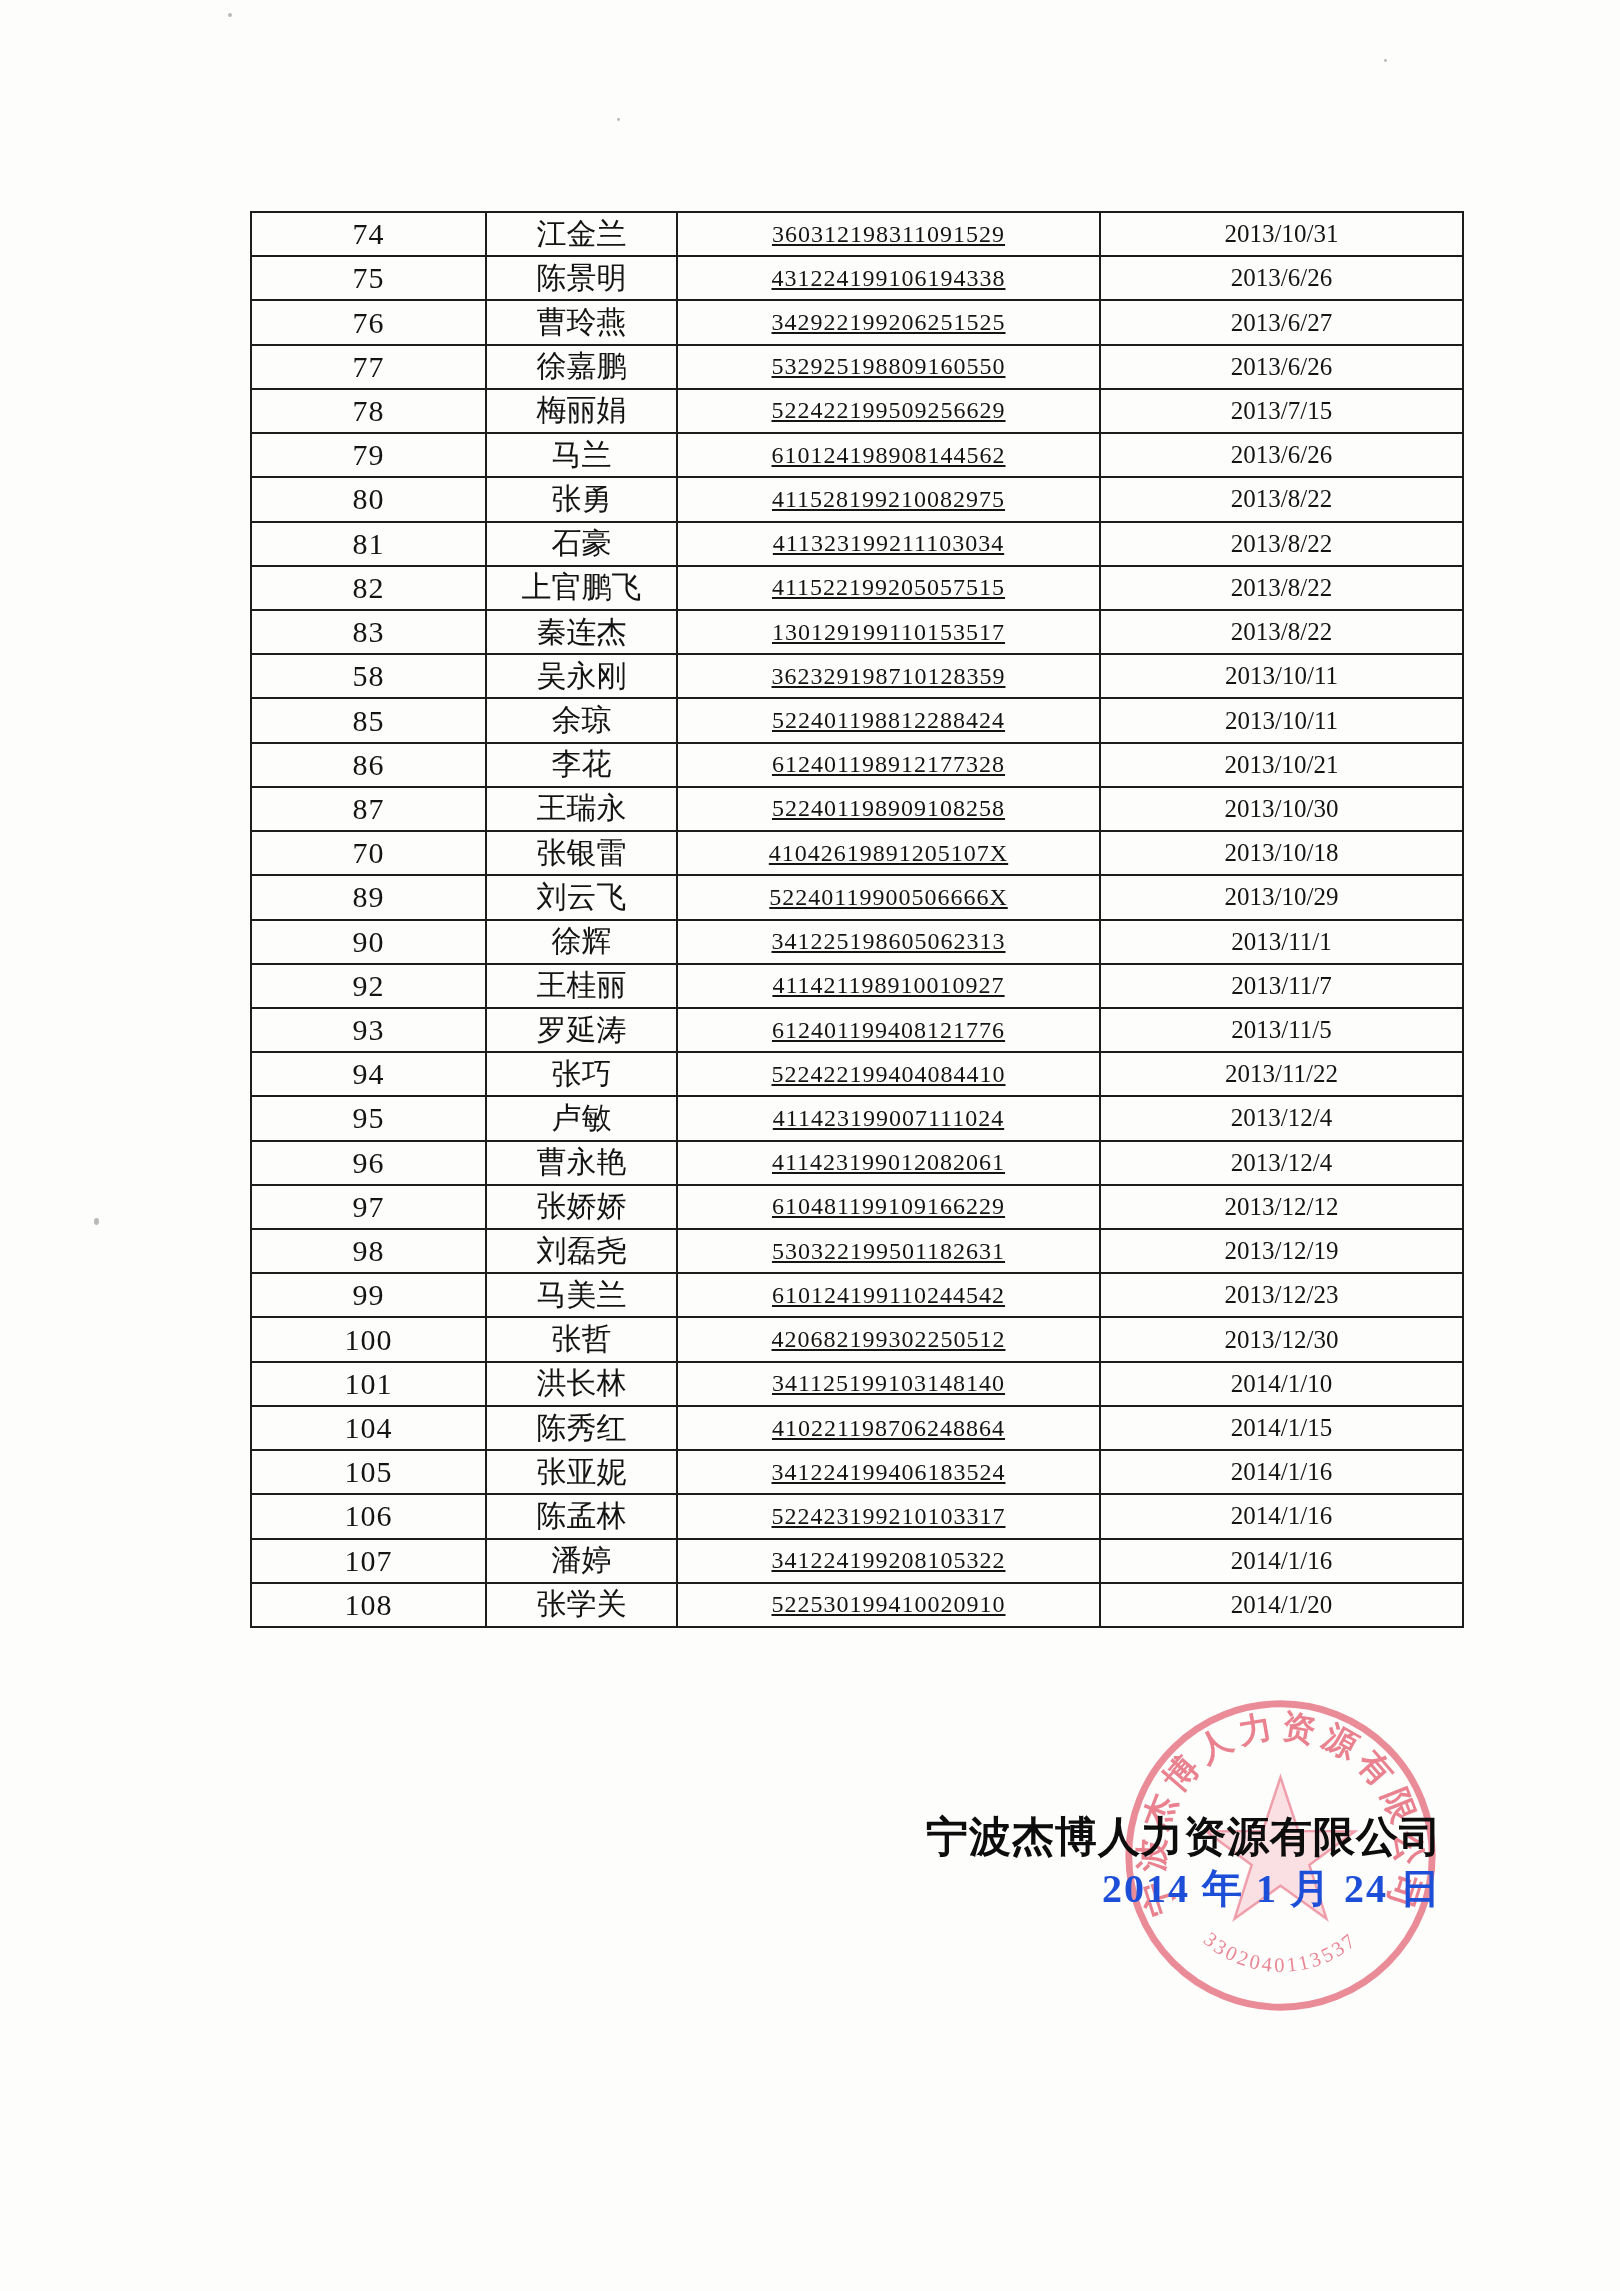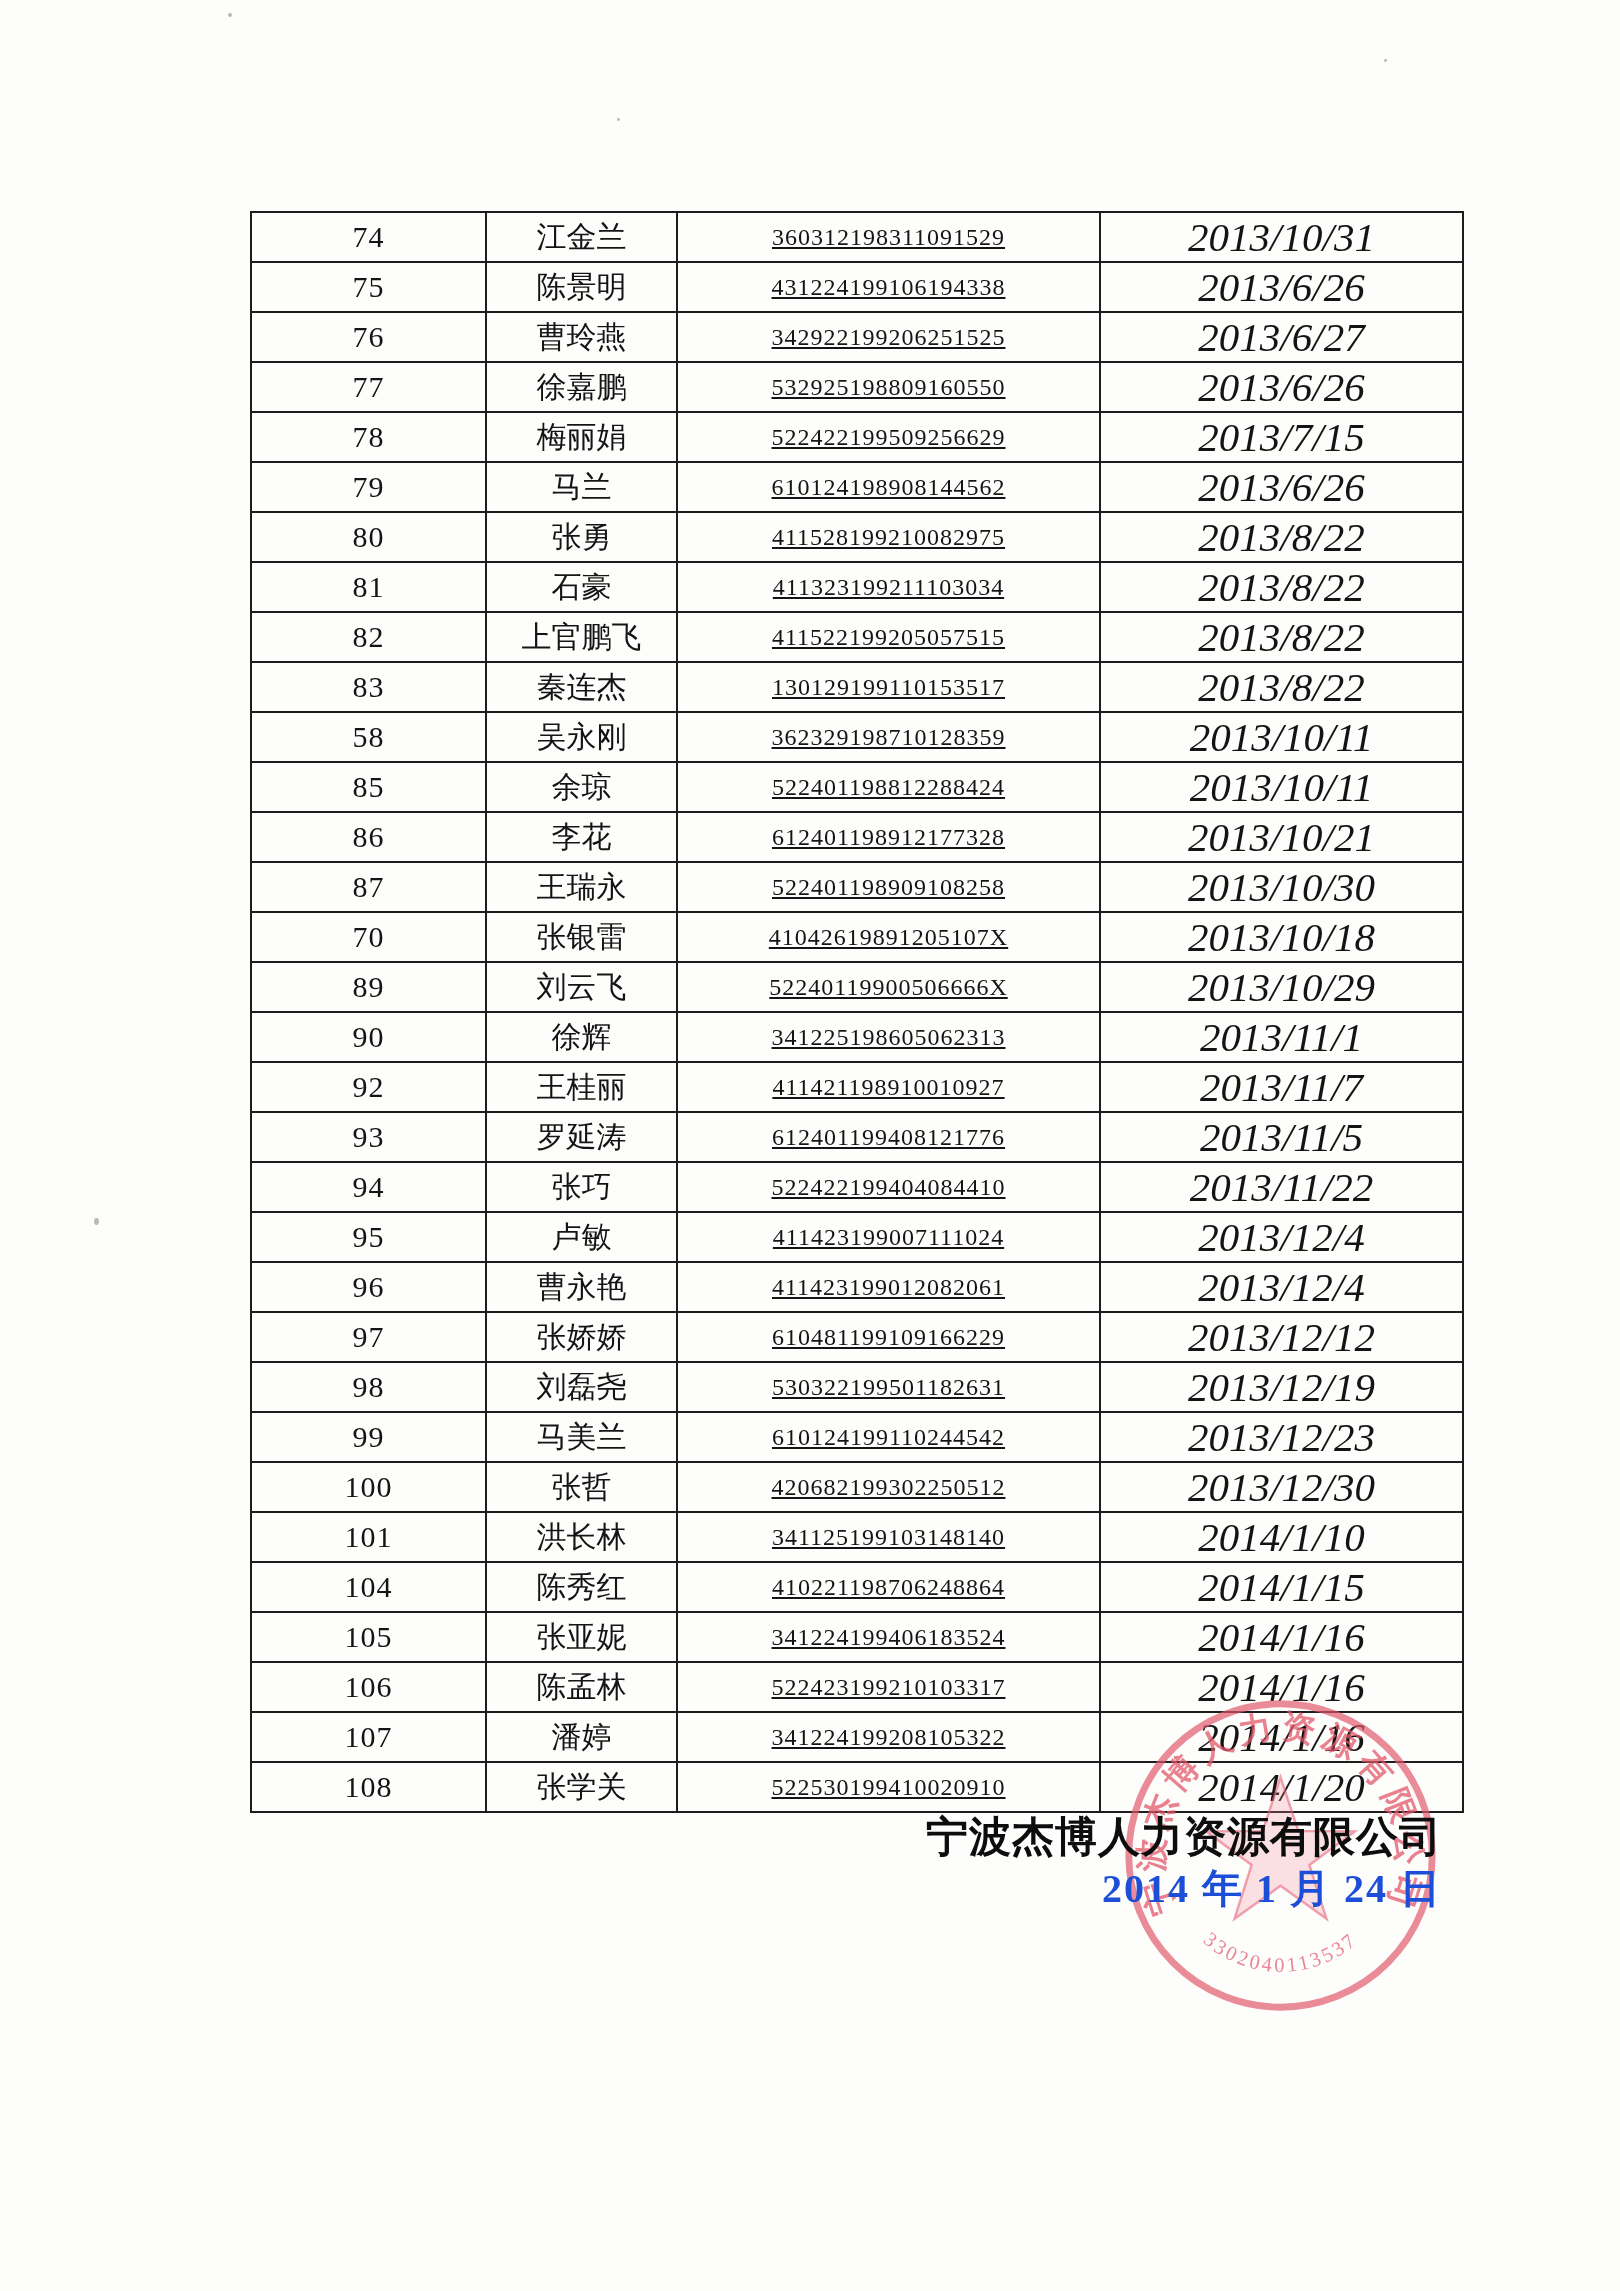--- a/index.html
+++ b/index.html
@@ -17,21 +17,21 @@
   }
   table.roster td {
     border:2px solid #1d1d1d;
     text-align:center; vertical-align:middle;
     padding:0; overflow:hidden; white-space:nowrap;
     height:41px;
   }
   td.c-no   { font-size:30px; letter-spacing:1px; }
   td.c-name { font-size:30px;margin-left:24px; }
   td.c-id   { font-size:24px; letter-spacing:1px;text-decoration:underline; }
-  td.c-date { font-size:41px;font-style:italic; }
+  td.c-date { font-size:25px; }
   
   .footer {
     position:absolute; right:178px; top:1813px;
     text-align:right; z-index:3;
   }
   .company {
     font-family:"Liberation Sans","DejaVu Sans",sans-serif;
     font-weight:bold; font-size:42px; letter-spacing:1px;
     color:#0d0d0d; line-height:1.15;
   }

